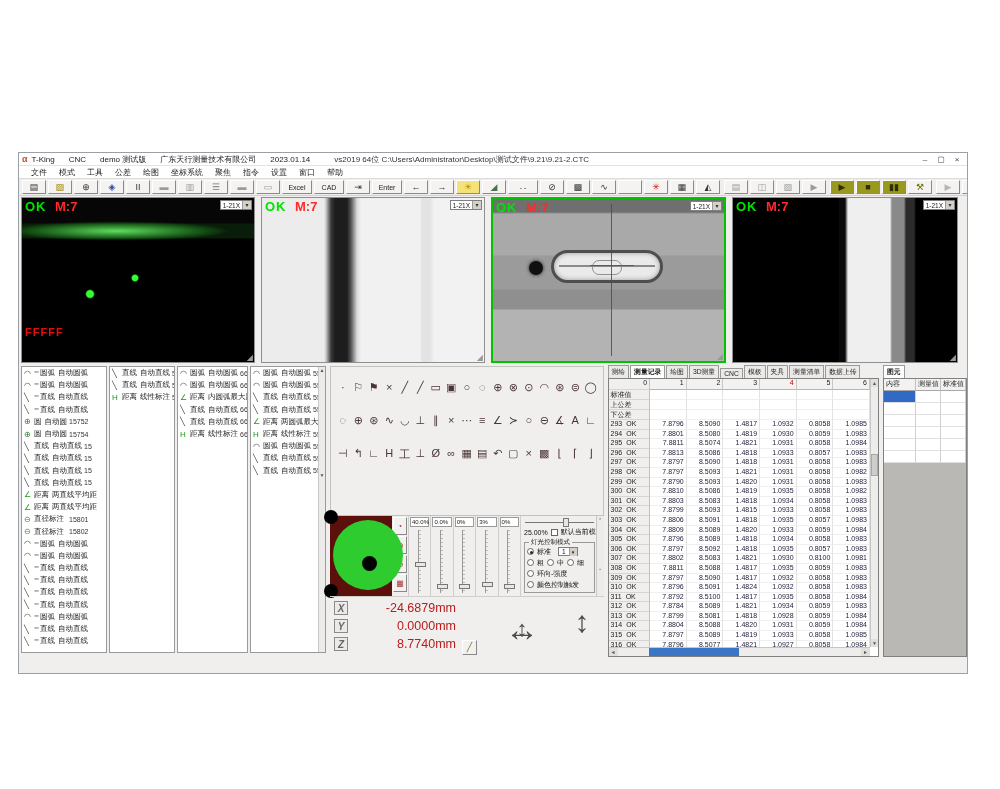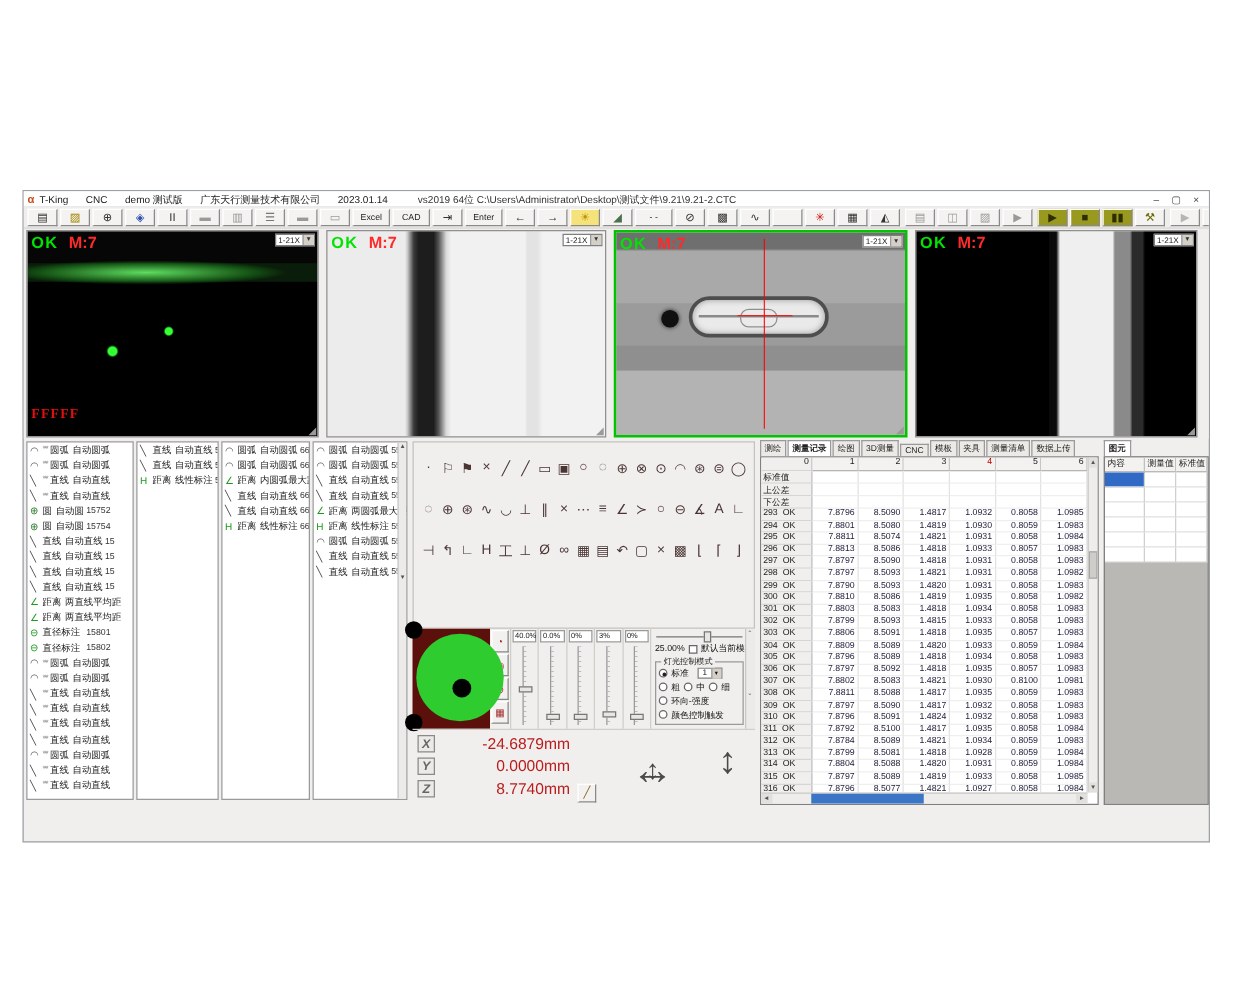--- a/index.html
+++ b/index.html
@@ -27,21 +27,21 @@
   .tsep{width:8px;height:14px;}
   
   .cams{height:168px;display:flex;gap:6px;padding:1px 0 1px 2px;background:#f0efed;}
   .cam{position:relative;height:166px;border:1px solid #8f8f8f;overflow:hidden;background:#000;}
   .cam.sel{border:2px solid #00c400;}
   .cam .ok{position:absolute;left:3px;top:1px;font-size:13px;font-weight:bold;color:#00e400;letter-spacing:1px;}
   .cam .mlab{position:absolute;left:33px;top:1px;font-size:13px;font-weight:bold;color:#ff2a2a;}
   .combo{position:absolute;right:2px;top:2px;height:10px;background:#fff;border:1px solid #7f7f7f;display:flex;align-items:center;font-size:6.5px;color:#222;}
   .combo-t{padding:0 2px;}
   .combo-a{width:9px;height:100%;background:#d4d0c8;border-left:1px solid #9a9a9a;text-align:center;font-size:6px;line-height:9px;color:#333;}
-  .extra{position:absolute;left:3px;bottom:12px;color:#e01010;font-size:11px;font-weight:bold;font-family:Liberation Serif, serif;letter-spacing:1px;text-align:right;}
+  .extra{position:absolute;left:3px;bottom:24px;color:#e01010;font-size:11px;font-weight:bold;font-family:Liberation Sans, sans-serif;letter-spacing:1px;text-align:right;}
   .grip{position:absolute;right:1px;bottom:0;color:#9a9a9a;font-size:8px;line-height:8px;}
   .cam[data-scene="1"]{background:
     radial-gradient(circle 6px at 68px 96px,#35ff35 0 55%,rgba(0,255,0,.25) 75%,transparent 82%),
     radial-gradient(circle 5px at 113px 80px,#35ff35 0 55%,rgba(0,255,0,.25) 75%,transparent 82%),
     radial-gradient(ellipse 150px 13px at 95px 33px,rgba(110,255,110,.85),rgba(30,140,30,.45) 58%,transparent 75%),
     linear-gradient(180deg,#060606 0 25px,#0a1c0a 26px 40px,#000 41px 100%);}
   .cam[data-scene="2"]{background:linear-gradient(90deg,#ececec 0 62px,#c9c9c9 64px,#3a3a3a 69px,#1d1d1d 73px 85px,#565656 89px,#d9d9d9 95px,#f1f1f1 99px 158px,#e3e3e3 160px 168px,#f2f2f2 172px 100%);}
   .cam[data-scene="3"]{background:linear-gradient(180deg,#6f6f6f 0 13px,#8c8c8c 14px,#a9a9a9 15px 56px,#9b9b9b 57px 90px,#8f8f8f 91px 110px,#b3b3b3 111px 100%);}
   .cam[data-scene="4"]{background:linear-gradient(90deg,#000 0 106px,#0a0a0a 106px 112px,#efefef 115px 157px,#8a8a8a 159px 171px,#2b2b2b 173px 181px,#000 183px 100%);}
   .hole{position:absolute;left:36px;top:62px;width:14px;height:14px;border-radius:50%;background:#101010;box-shadow:0 0 3px 1px rgba(0,0,0,.45);}
@@ -153,20 +153,33 @@
     <span class="tb-item">广东天行测量技术有限公司</span>
     <span class="tb-item">2023.01.14</span>
     <span class="tb-path">vs2019 64位  C:\Users\Administrator\Desktop\测试文件\9.21\9.21-2.CTC</span>
     <span class="winctl">
       <span>–</span>
       <span>▢</span>
       <span>×</span>
     </span>
   </div>
 
+  <div class="menubar" id="menubar">
+      <span class="mi">文件</span>
+      <span class="mi">模式</span>
+      <span class="mi">工具</span>
+      <span class="mi">公差</span>
+      <span class="mi">绘图</span>
+      <span class="mi">坐标系统</span>
+      <span class="mi">聚焦</span>
+      <span class="mi">指令</span>
+      <span class="mi">设置</span>
+      <span class="mi">窗口</span>
+      <span class="mi">帮助</span>
+    </div>
   <div class="toolbar" id="toolbar">
       <button class="tbtn">
         <span class="tg">▤</span>
       </button>
       <button class="tbtn">
         <span class="tg" style="color: rgb(160, 132, 0);">▨</span>
       </button>
       <button class="tbtn">
         <span class="tg">⊕</span>
       </button>

